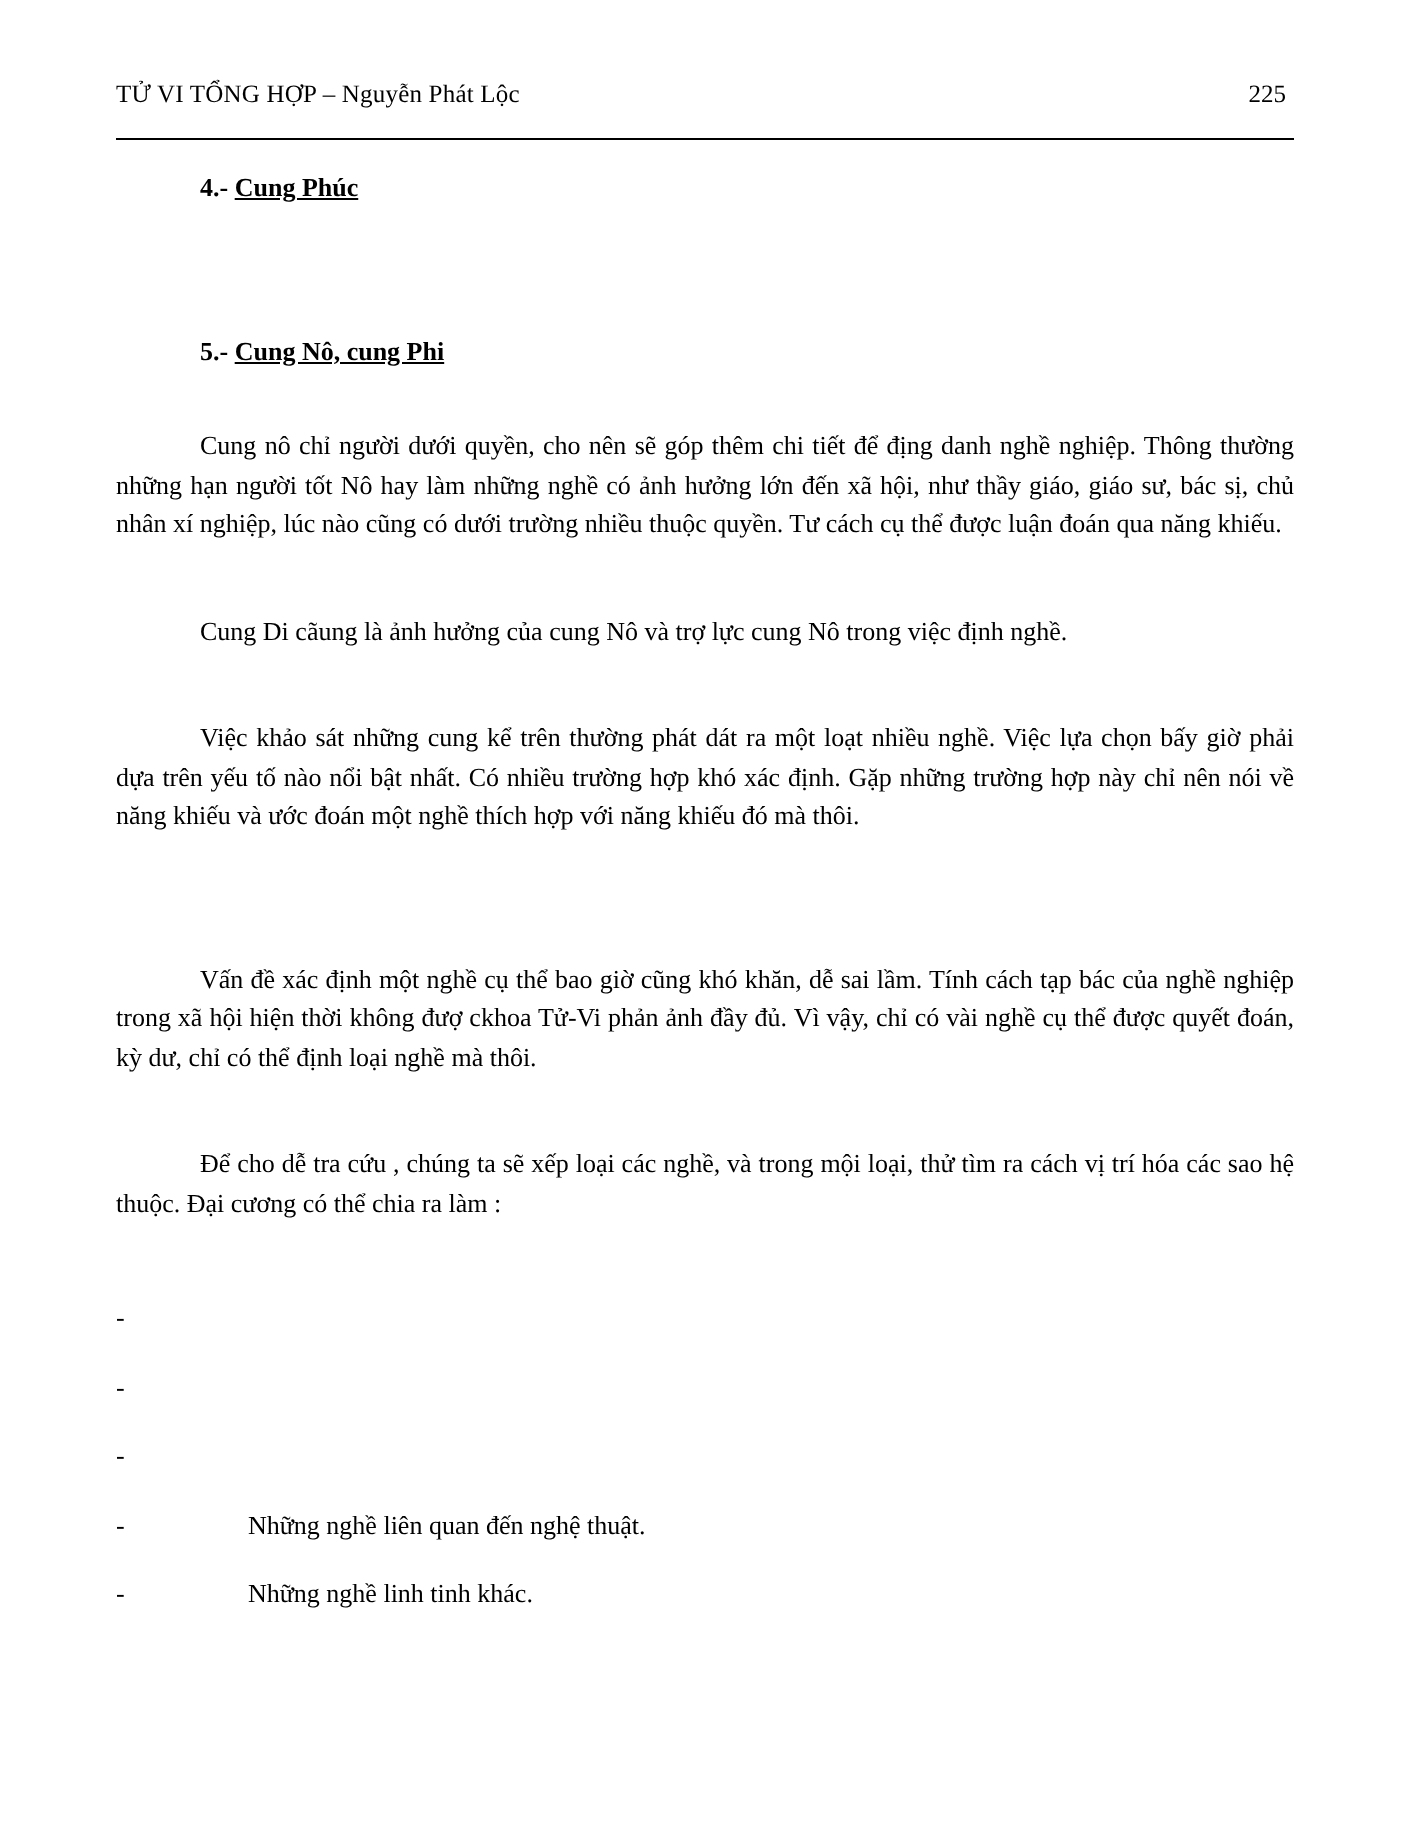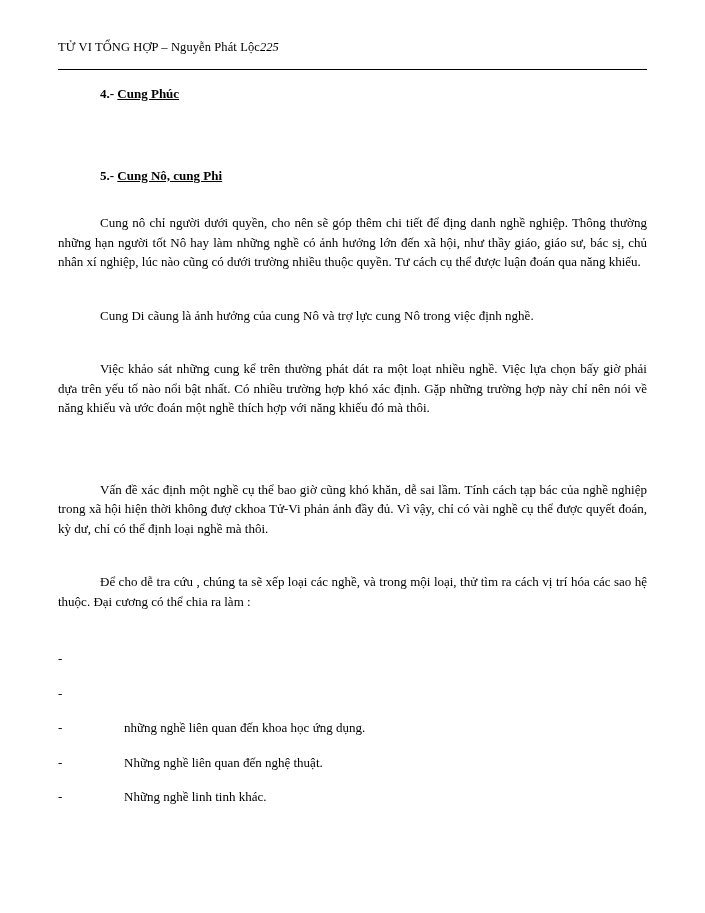--- a/index.html
+++ b/index.html
@@ -19,32 +19,31 @@
     position: absolute;
     left: 0;
     top: 0;
     width: 705px;
     height: 913px;
     box-sizing: border-box;
     padding: 40px 58px 30px 58px;
   }
   .header {
     display: flex;
-    justify-content: flex-start;
+    justify-content: space-between;
     align-items: baseline;
     font-size: 12.5px;
     line-height: 1.2;
     padding-bottom: 2px;
   }
   .header-title {
     letter-spacing: 0.1px;
   }
   .header-page {
     padding-right: 4px;
-    font-style: italic;
   }
   .rule {
     border-bottom: 1px solid #000000;
     margin-top: 12px;
     margin-bottom: 14px;
   }
   .content {
     font-size: 13px;
     line-height: 1.5;
     text-align: justify;
@@ -138,21 +137,20 @@
 
     <div class="bullets">
       <div class="bullet-row">
         <span class="bullet-dash">-</span>
       </div>
       <div class="bullet-row">
         <span class="bullet-dash">-</span>
       </div>
       <div class="bullet-row">
         <span class="bullet-dash">-</span>
-        <span class="bullet-text">những nghề liên quan đến khoa học ứng dụng.</span>
       </div>
       <div class="bullet-row">
         <span class="bullet-dash">-</span>
         <span class="bullet-text">Những nghề liên quan đến nghệ thuật.</span>
       </div>
       <div class="bullet-row">
         <span class="bullet-dash">-</span>
         <span class="bullet-text">Những nghề linh tinh khác.</span>
       </div>
     </div>

